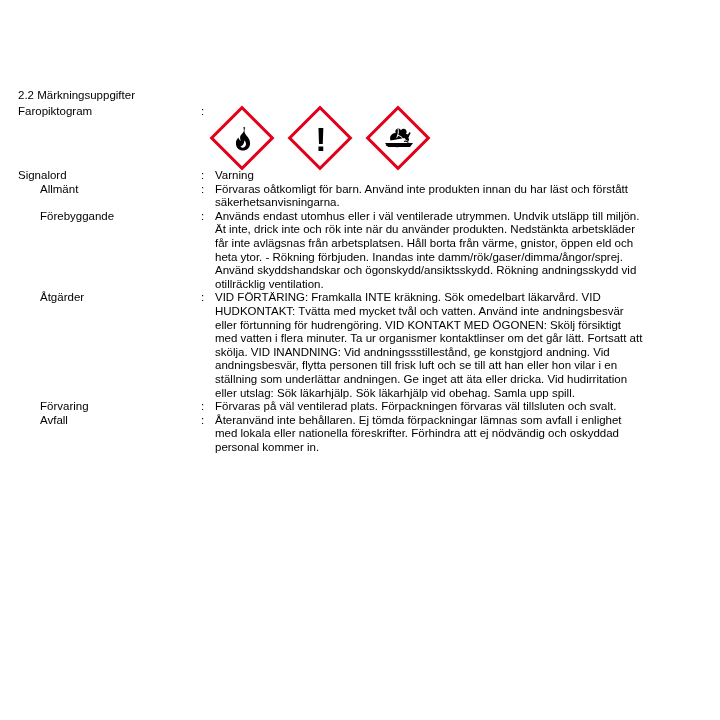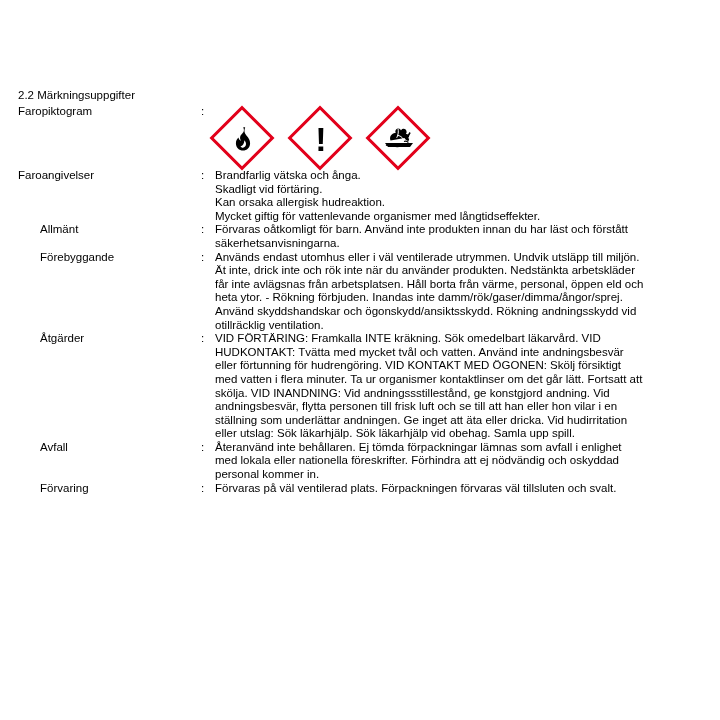--- a/index.html
+++ b/index.html
@@ -163,49 +163,46 @@
                     <path d="M24.5 16.2c-2.2-0.6-4-2.4-4.7-4.6l2.6 0.4 2.8 1.8z" fill="#000"></path>
                     <path d="M20 16.5c1.4-0.6 3.2-0.2 4.4 1" stroke="#000" stroke-width="1.2" fill="none"></path>
                   </svg>
                 </div>
               </div>
 
             </div>
           </td>
         </tr>
 
-
-        <tr class="row-gap-sm">
-          <td class="lbl">Faroangivelser</td>
-          <td class="colon">:</td>
-          <td class="val">
-            <p>Brandfarlig vätska och ånga.</p>
-            <p>Skadligt vid förtäring.</p>
-            <p>Kan orsaka allergisk hudreaktion.</p>
-            <p>Mycket giftig för vattenlevande organismer med långtidseffekter.</p>
-          </td>
-        </tr>
+        <tr class="row-gap-md">
+          <td class="lbl">Signalord</td>
+          <td class="colon">:</td>
+          <td class="val">
+            <p>Varning</p>
+          </td>
+        </tr>
+
 
 
         <tr class="row-gap-sm">
           <td class="lbl indent2">Allmänt</td>
           <td class="colon">:</td>
           <td class="val">
             <p>Förvaras oåtkomligt för barn.  Använd inte produkten innan du har läst och förstått</p>
             <p>säkerhetsanvisningarna.</p>
           </td>
         </tr>
 
         <tr class="row-gap-sm">
           <td class="lbl indent2">Förebyggande</td>
           <td class="colon">:</td>
           <td class="val">
             <p>Används endast utomhus eller i väl ventilerade utrymmen.  Undvik utsläpp till miljön.</p>
             <p>Ät inte, drick inte och rök inte när du använder produkten.  Nedstänkta arbetskläder</p>
-            <p>får inte avlägsnas från arbetsplatsen.  Håll borta från värme, personal, öppen eld och</p>
+            <p>får inte avlägsnas från arbetsplatsen.  Håll borta från värme, gnistor, öppen eld och</p>
             <p>heta ytor. - Rökning förbjuden.  Inandas inte damm/rök/gaser/dimma/ångor/sprej.</p>
             <p>Använd skyddshandskar och ögonskydd/ansiktsskydd.  Rökning andningsskydd vid</p>
             <p>otillräcklig ventilation.</p>
           </td>
         </tr>
 
         <tr class="row-gap-sm">
           <td class="lbl indent2">Åtgärder</td>
           <td class="colon">:</td>
           <td class="val">
@@ -214,34 +211,34 @@
             <p>eller förtunning för hudrengöring.  VID KONTAKT MED ÖGONEN:  Skölj försiktigt</p>
             <p>med vatten i flera minuter.  Ta ur organismer kontaktlinser om det går lätt. Fortsatt att</p>
             <p>skölja.  VID INANDNING:  Vid andningssstillestånd, ge konstgjord andning.  Vid</p>
             <p>andningsbesvär, flytta personen till frisk luft och se till att han eller hon vilar i en</p>
             <p>ställning som underlättar andningen.  Ge inget att äta eller dricka.  Vid hudirritation</p>
             <p>eller utslag: Sök läkarhjälp.  Sök läkarhjälp vid obehag.  Samla upp spill.</p>
           </td>
         </tr>
 
         <tr class="row-gap-sm">
+          <td class="lbl indent2">Förvaring</td>
+          <td class="colon">:</td>
+          <td class="val">
+            <p>Förvaras på väl ventilerad plats.  Förpackningen förvaras väl tillsluten och svalt.</p>
+          </td>
+        </tr>
+
+        <tr class="row-gap-sm">
           <td class="lbl indent2">Avfall</td>
           <td class="colon">:</td>
           <td class="val">
             <p>Återanvänd inte behållaren.  Ej tömda förpackningar lämnas som avfall i enlighet</p>
             <p>med lokala eller nationella föreskrifter.  Förhindra att ej nödvändig och oskyddad</p>
             <p>personal kommer in.</p>
-          </td>
-        </tr>
-
-        <tr class="row-gap-sm">
-          <td class="lbl indent2">Förvaring</td>
-          <td class="colon">:</td>
-          <td class="val">
-            <p>Förvaras på väl ventilerad plats.  Förpackningen förvaras väl tillsluten och svalt.</p>
           </td>
         </tr>
 
 
       </tbody>
     </table>
   </div>
 </div>
 
 </body></html>

